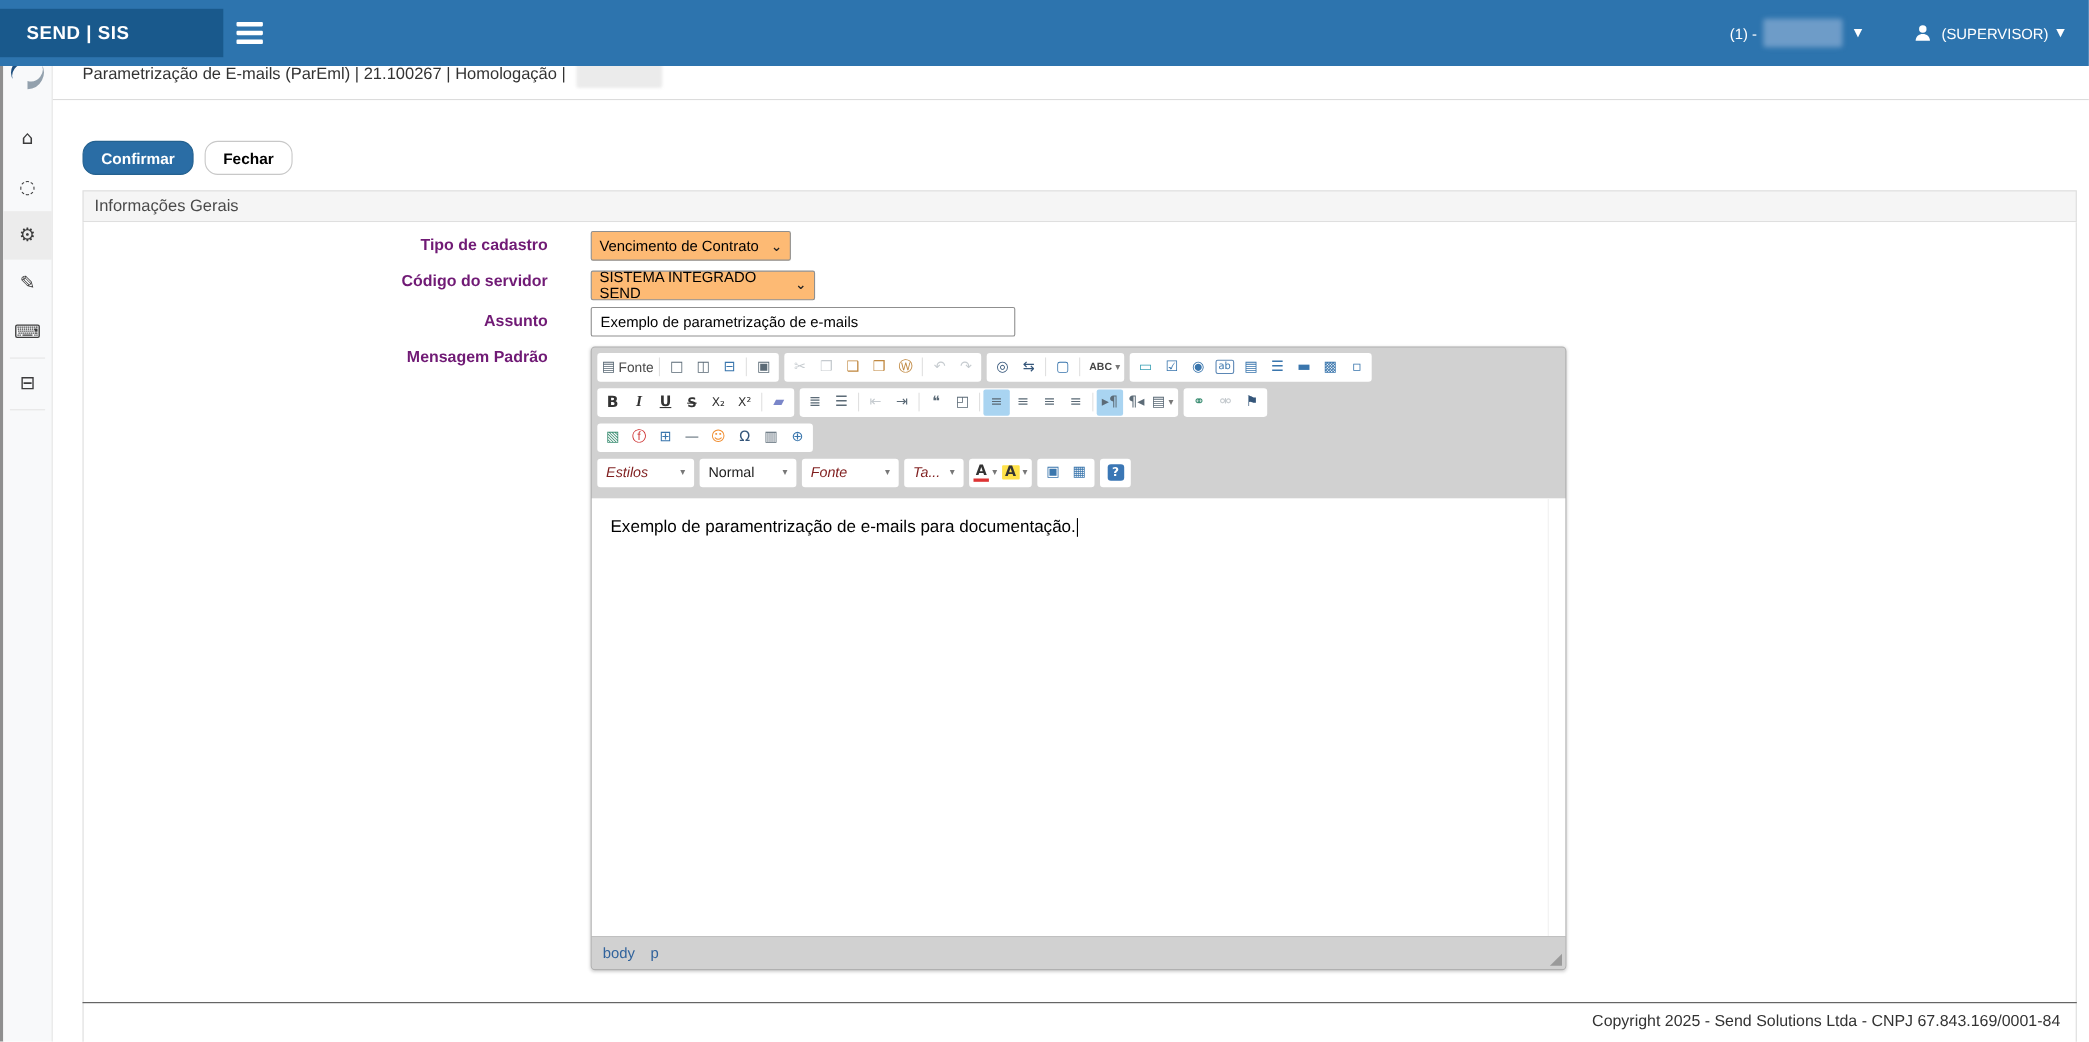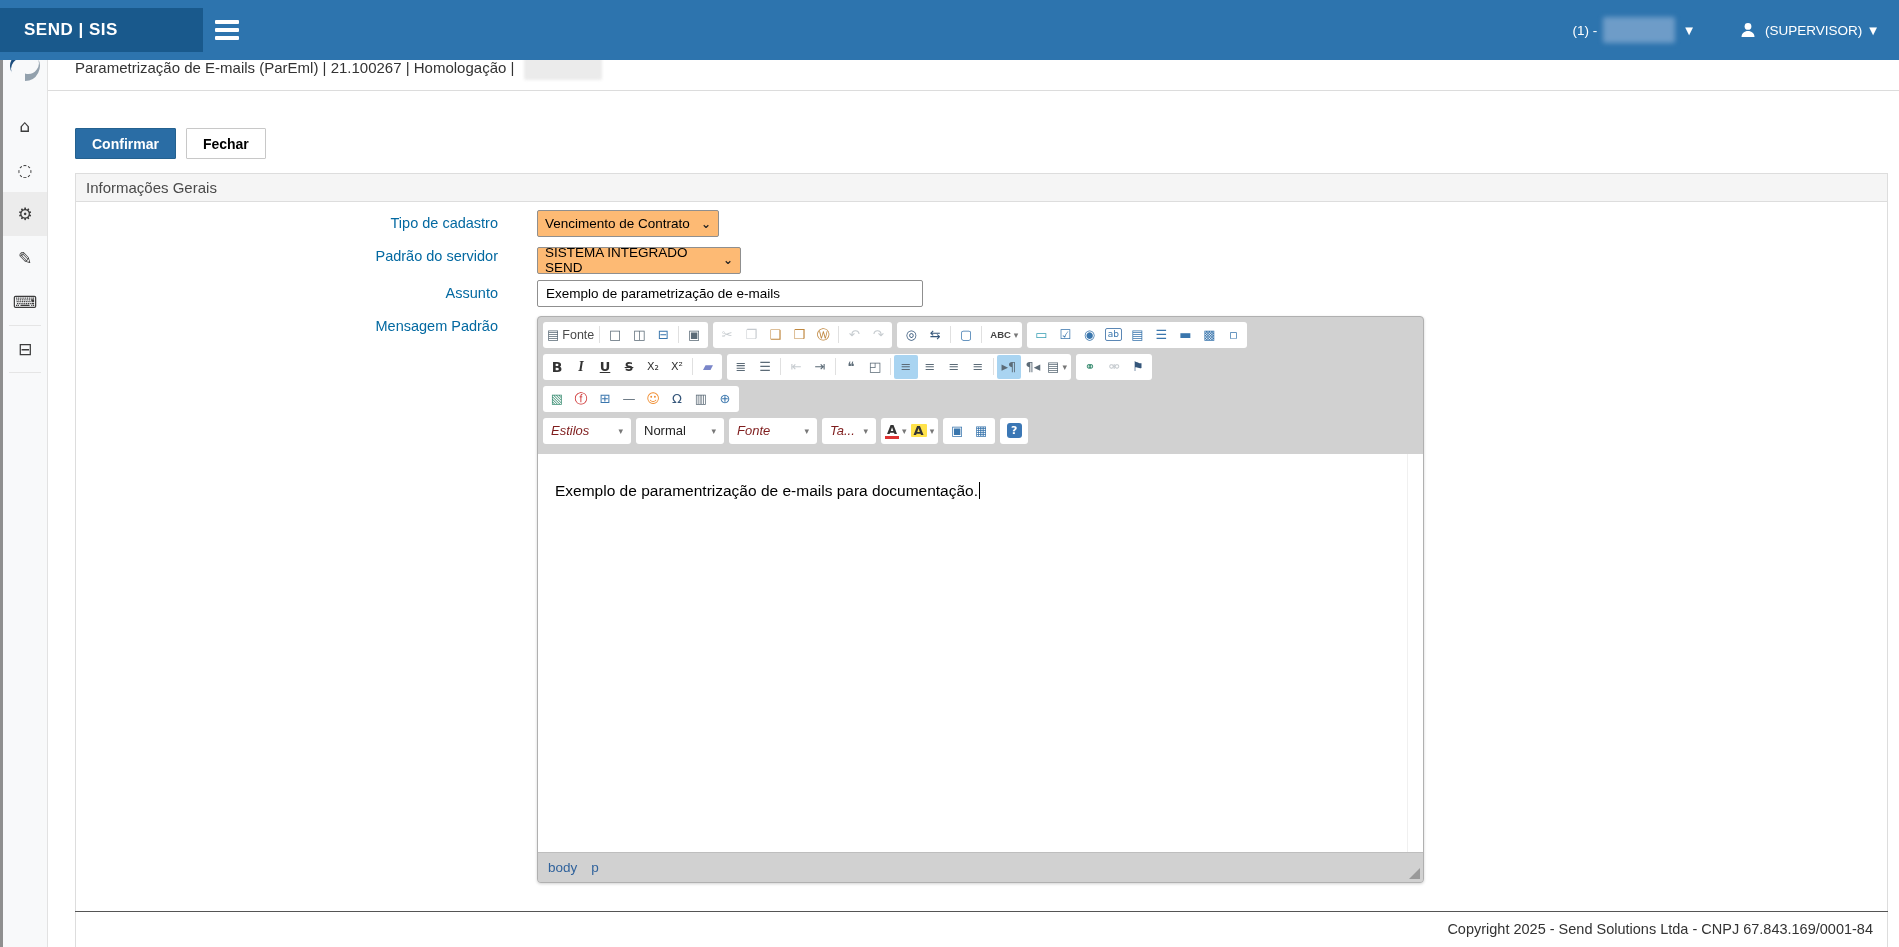--- a/index.html
+++ b/index.html
@@ -36,33 +36,33 @@
   .side-glyph{font-family:"DejaVu Sans",sans-serif;font-size:17px;color:#3c3c3c;line-height:1}
   .side-div{height:1px;background:#e5e5e5;margin:1px 6px}
 
   
   .main{position:absolute;left:48px;top:44px;right:0;bottom:0;background:#fff}
   .breadcrumb-bar{position:absolute;top:0;left:0;right:0;height:47px;border-bottom:1px solid #dcdcdc;
                   display:flex;align-items:center;padding-left:27px;box-sizing:border-box;font-size:15px;color:#333}
   .redacted-gray{width:78px;height:26px;background:#ebebeb;border-radius:2px;filter:blur(1.5px);margin-left:10px}
 
   .actions{position:absolute;top:84px;left:27px;display:flex;gap:10px}
-  .btn{height:31px;padding:0 16px;border-radius:1px;font-weight:bold;font-size:14px;
+  .btn{height:31px;padding:0 16px;border-radius:12px;font-weight:bold;font-size:14px;
        display:flex;align-items:center;cursor:pointer;box-sizing:border-box;font-family:inherit}
   .btn-primary{background:var(--accent,#2a6da5);color:#fff;border:1px solid #24618f}
   .btn-default{background:#fff;color:#000;border:1px solid #c8c8c8}
 
   .panel{position:absolute;left:27px;right:11px;top:129px;height:875px}
   .panel-header{height:29px;background:#f5f5f5;border:1px solid #ddd;display:flex;align-items:center;
                 padding-left:10px;font-size:15px;color:#4a4a4a;box-sizing:border-box}
   .panel-body{position:absolute;top:29px;left:0;right:0;bottom:0;background:#fff;border:1px solid #ddd;
               border-top:none;box-sizing:border-box;padding-top:8px;overflow:hidden}
 
   .frow{display:flex;margin-bottom:6px}
-  .flabel{width:422px;text-align:right;font-weight:normal;font-size:14.5px;color:#0369a1;
+  .flabel{width:422px;text-align:right;font-weight:bold;font-size:14.5px;color:#701a75;
           padding-top:5px;box-sizing:border-box;flex:none}
   .fctl{margin-left:39px}
   .sel{height:27px;border:1px solid #8f8f8f;border-radius:2px;background:#fdba74;display:inline-flex;
        align-items:center;justify-content:space-between;font-size:13.5px;padding:0 7px;color:#000;
        box-sizing:border-box;cursor:pointer}
   .sel-caret{font-family:"DejaVu Sans",sans-serif;font-size:12px;font-weight:bold;color:#222;margin-left:10px}
   .inp{width:386px;height:27px;border:1px solid #8f8f8f;border-radius:2px;font-size:13.5px;
        padding:0 8px;box-sizing:border-box;font-family:inherit;color:#000}
 
   
@@ -101,21 +101,21 @@
   .c-abc .tb-label{font-size:9.5px;font-weight:bold;color:#444;letter-spacing:0}
   .txtbox{font-size:9px;border:1px solid #5b87b5;padding:1px 2px;border-radius:2px;color:#333;line-height:9px}
   .colorA{font-weight:bold;color:#333;font-size:13px;border-bottom:3px solid #d33;
           box-shadow:inset 0 -3px 0 rgba(40,60,220,.0);padding:0 2px}
   .bgA{font-weight:bold;color:#333;background:#ffe24a;padding:0 3px;font-size:13px;border-radius:1px}
   .aboutq{background:#3b77b5;color:#fff;font-weight:bold;font-size:11px;width:15px;height:15px;
           line-height:15px;text-align:center;border-radius:3px;font-family:"DejaVu Sans",sans-serif}
 
   .cke-contents{height:398px;background:#fff;position:relative;overflow:hidden}
   .cke-contents::before{content:"";position:absolute;top:0;bottom:0;right:15px;width:1px;background:#f0f0f0}
-  .cke-text{padding:26px 24px 0 17px;font-size:15.5px;color:#000;line-height:1.4;cursor:text}
+  .cke-text{padding:16px 24px 0 17px;font-size:15.5px;color:#000;line-height:1.4;cursor:text}
   .caret-bar{display:inline-block;width:1px;height:17px;background:#000;vertical-align:text-bottom;margin-left:1px}
 
   .cke-bottom{height:30px;background:#d1d1d1;border-top:1px solid #bebebe;border-radius:0 0 3px 3px;
               display:flex;align-items:center;padding:0 10px;gap:14px;position:relative;box-sizing:border-box}
   .path-link{color:var(--link,#31639c);font-size:13.5px;cursor:pointer;text-decoration:none}
   .resize-grip{position:absolute;right:3px;bottom:3px;width:0;height:0;
                border-bottom:11px solid #9a9a9a;border-left:11px solid transparent;cursor:se-resize}
 
   .footer{position:absolute;left:27px;right:11px;top:867px;border-top:1px solid #555;
           padding:9px 15px 0 0;text-align:right;font-size:14.5px;color:#333}
@@ -198,21 +198,21 @@
         <div class="flabel">Tipo de cadastro</div>
         <div class="fctl">
           <div class="sel" style="width:182px">
             <span>Vencimento de Contrato</span>
             <span class="sel-caret">⌄</span>
           </div>
         </div>
       </div>
 
       <div class="frow">
-        <div class="flabel">Padrão do servidor</div>
+        <div class="flabel">Código do servidor</div>
         <div class="fctl">
           <div class="sel" style="width:204px">
             <span>SISTEMA INTEGRADO SEND</span>
             <span class="sel-caret">⌄</span>
           </div>
         </div>
       </div>
 
       <div class="frow">
         <div class="flabel">Assunto</div>

